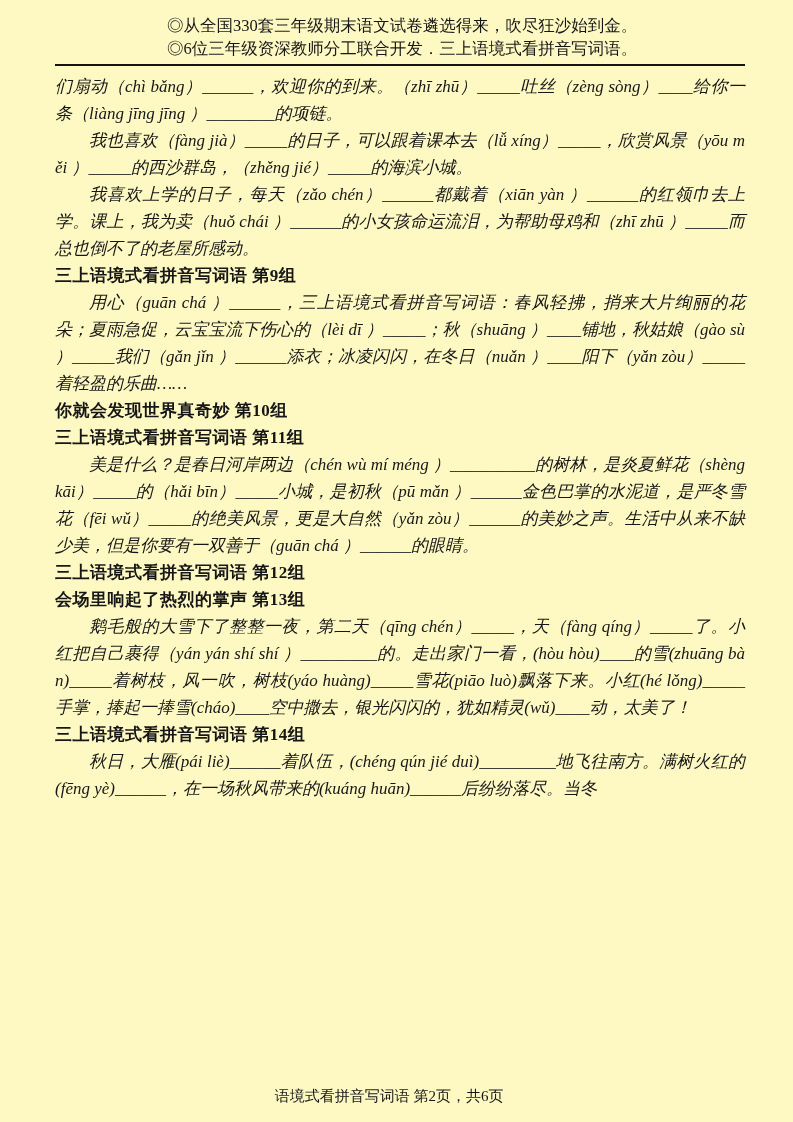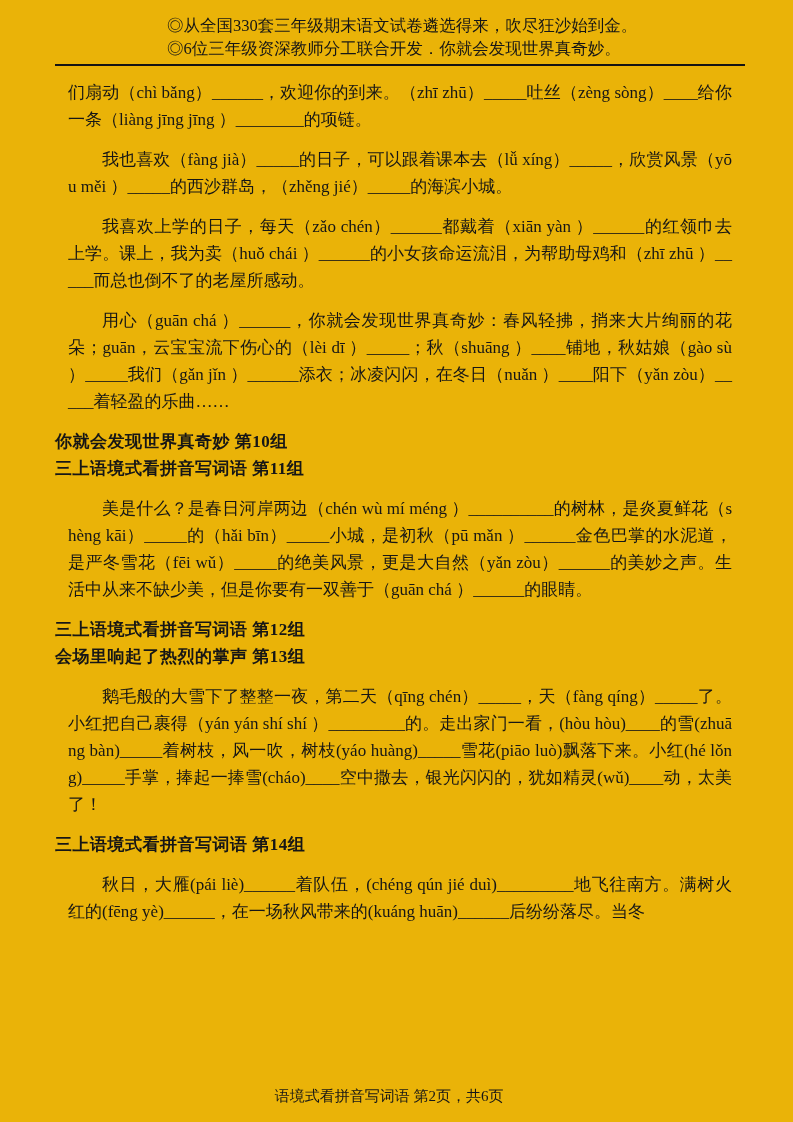--- a/index.html
+++ b/index.html
@@ -5,43 +5,44 @@
   html, body {
     margin: 0;
     padding: 0;
     background: #ffffff;
   }
   .page {
     position: relative;
     width: 793px;
     height: 1122px;
     box-sizing: border-box;
-    background: #eab308;
+    background: #fef9c3;
     color: #161616;
     padding: 14px 48px 0 55px;
     font-family: "Liberation Serif", serif;
     font-size: 17px;
     line-height: 27px;
     overflow: hidden;
   }
   .header-note {
     margin-left: 112px;
     font-size: 16.5px;
     line-height: 23px;
     white-space: nowrap;
   }
   .divider {
     border-bottom: 2.5px solid #141414;
     margin: 4px 0 7px 0;
   }
   .para {
-    margin: 13px;
+    margin: 0;
     text-align: justify;
     text-indent: 2em;
     word-break: break-all;
+    font-style: italic;
   }
   .no-indent {
     text-indent: 0;
   }
   .section-title {
     font-weight: bold;
     letter-spacing: 0.5px;
   }
   .footer {
     position: absolute;
@@ -53,31 +54,32 @@
     line-height: 20px;
   }
 </style>
 </head>
 <body>
 
 <div class="page">
 
   <div class="header-note">
     <div>◎从全国330套三年级期末语文试卷遴选得来，吹尽狂沙始到金。</div>
-    <div>◎6位三年级资深教师分工联合开发．你就会发现世界真奇妙。</div>
+    <div>◎6位三年级资深教师分工联合开发．三上语境式看拼音写词语。</div>
   </div>
 
   <div class="divider"></div>
 
   <p class="para no-indent">们扇动（chì bǎng）______，欢迎你的到来。（zhī zhū）_____吐丝（zèng sòng）____给你一条（liàng jīng jīng ）________的项链。</p>
 
   <div id="sections">
       <p class="para">我也喜欢（fàng jià）_____的日子，可以跟着课本去（lǚ xíng）_____，欣赏风景（yōu měi ）_____的西沙群岛，（zhěng jié）_____的海滨小城。</p>
       <p class="para">我喜欢上学的日子，每天（zǎo chén）______都戴着（xiān yàn ）______的红领巾去上学。课上，我为卖（huǒ chái ）______的小女孩命运流泪，为帮助母鸡和（zhī zhū ）_____而总也倒不了的老屋所感动。</p>
-      <p class="para">用心（guān chá ）______，你就会发现世界真奇妙：春风轻拂，捎来大片绚丽的花朵；guān，云宝宝流下伤心的（lèi dī ）_____；秋（shuāng ）____铺地，秋姑娘（gào sù ）_____我们（gǎn jǐn ）______添衣；冰凌闪闪，在冬日（nuǎn ）____阳下（yǎn zòu）_____着轻盈的乐曲……</p>
+      <div class="section-title">三上语境式看拼音写词语 第9组</div>
+      <p class="para">用心（guān chá ）______，三上语境式看拼音写词语：春风轻拂，捎来大片绚丽的花朵；夏雨急促，云宝宝流下伤心的（lèi dī ）_____；秋（shuāng ）____铺地，秋姑娘（gào sù ）_____我们（gǎn jǐn ）______添衣；冰凌闪闪，在冬日（nuǎn ）____阳下（yǎn zòu）_____着轻盈的乐曲……</p>
       <div class="section-title">你就会发现世界真奇妙 第10组</div>
       <div class="section-title">三上语境式看拼音写词语 第11组</div>
       <p class="para">美是什么？是春日河岸两边（chén wù mí méng ）__________的树林，是炎夏鲜花（shèng kāi）_____的（hǎi bīn）_____小城，是初秋（pū mǎn ）______金色巴掌的水泥道，是严冬雪花（fēi wǔ）_____的绝美风景，更是大自然（yǎn zòu）______的美妙之声。生活中从来不缺少美，但是你要有一双善于（guān chá ）______的眼睛。</p>
       <div class="section-title">三上语境式看拼音写词语 第12组</div>
       <div class="section-title">会场里响起了热烈的掌声 第13组</div>
       <p class="para">鹅毛般的大雪下了整整一夜，第二天（qīng chén）_____，天（fàng qíng）_____了。小红把自己裹得（yán yán shí shí ）_________的。走出家门一看，(hòu hòu)____的雪(zhuāng bàn)_____着树枝，风一吹，树枝(yáo huàng)_____雪花(piāo luò)飘落下来。小红(hé lǒng)_____手掌，捧起一捧雪(cháo)____空中撒去，银光闪闪的，犹如精灵(wǔ)____动，太美了！</p>
       <div class="section-title">三上语境式看拼音写词语 第14组</div>
       <p class="para">秋日，大雁(pái liè)______着队伍，(chéng qún jié duì)_________地飞往南方。满树火红的(fēng yè)______，在一场秋风带来的(kuáng huān)______后纷纷落尽。当冬</p>
     </div>
 

